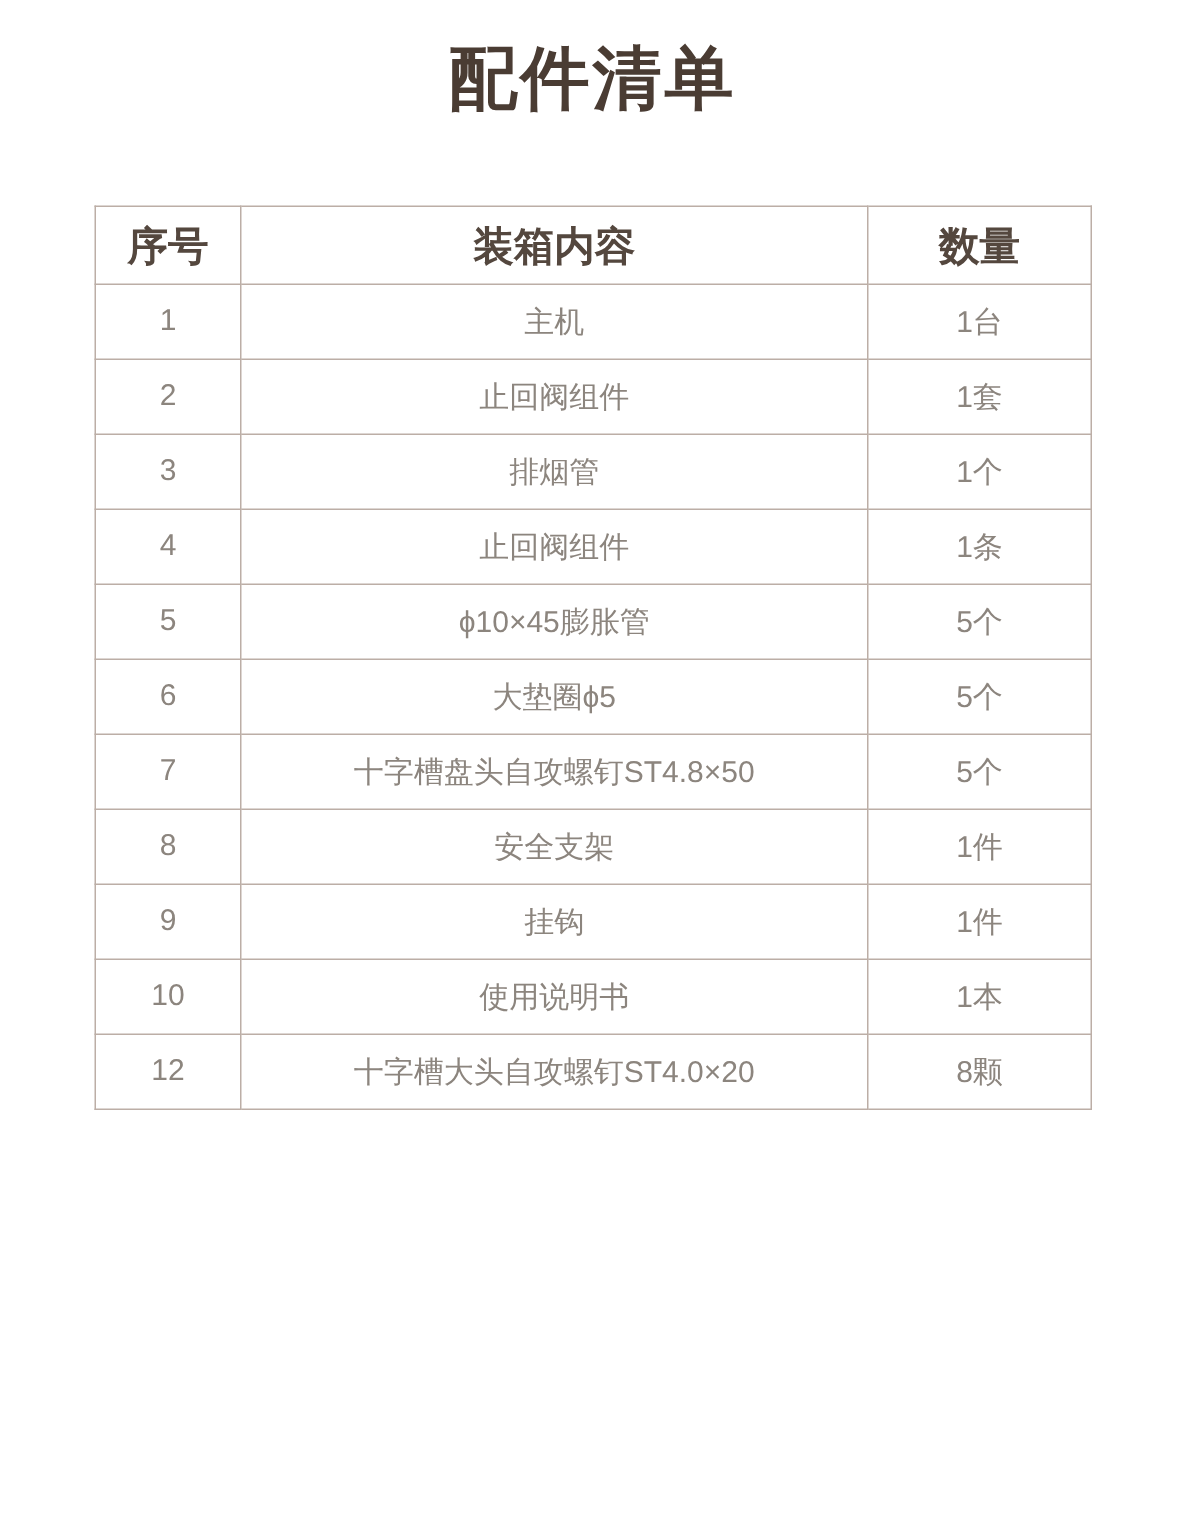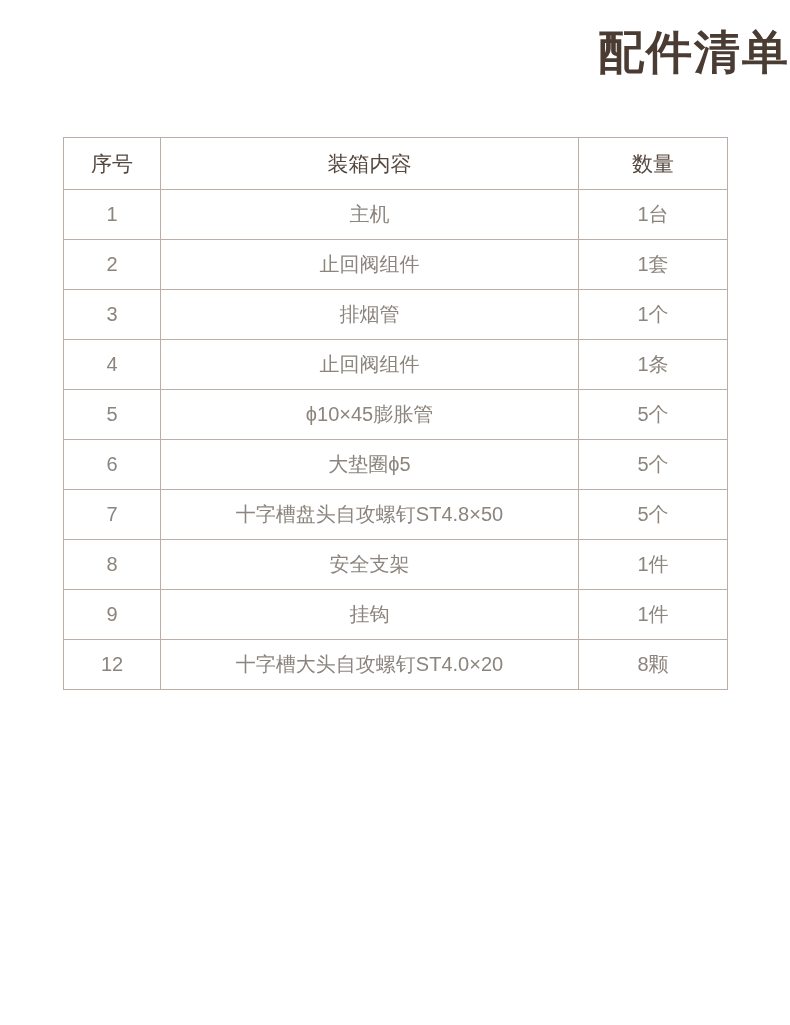--- a/index.html
+++ b/index.html
@@ -13,21 +13,21 @@
     width: 790px;
     height: 1025px;
     background: #ffffff;
     overflow: hidden;
   }
   .page-title {
     position: absolute;
     top: 22px;
     left: 0;
     width: 100%;
-    text-align: right;
+    text-align: center;
     font-size: 46px;
     font-weight: bold;
     letter-spacing: 2px;
     color: #4a3c33;
   }
   table.parts-table {
     position: absolute;
     left: 63px;
     top: 137px;
     width: 664px;
@@ -37,22 +37,22 @@
   table.parts-table th,
   table.parts-table td {
     border: 1px solid #bcaea6;
     text-align: center;
     vertical-align: middle;
     padding: 0 4px;
     background: #ffffff;
   }
   table.parts-table th {
     height: 51px;
-    font-size: 21px;
-    font-weight: normal;
+    font-size: 27px;
+    font-weight: bold;
     color: #54473e;
   }
   table.parts-table td {
     height: 49px;
     font-size: 20px;
     font-weight: normal;
     color: #8c857e;
   }
   col.c-no  { width: 97px; }
   col.c-content { width: 418px; }
@@ -118,20 +118,25 @@
         <td>8</td>
         <td>安全支架</td>
         <td>1件</td>
       </tr>
       <tr>
         <td>9</td>
         <td>挂钩</td>
         <td>1件</td>
       </tr>
       <tr>
+        <td>10</td>
+        <td>使用说明书</td>
+        <td>1本</td>
+      </tr>
+      <tr>
         <td>12</td>
         <td>十字槽大头自攻螺钉ST4.0×20</td>
         <td>8颗</td>
       </tr>
     </tbody>
   </table>
 
 </div>
 
 </body></html>

